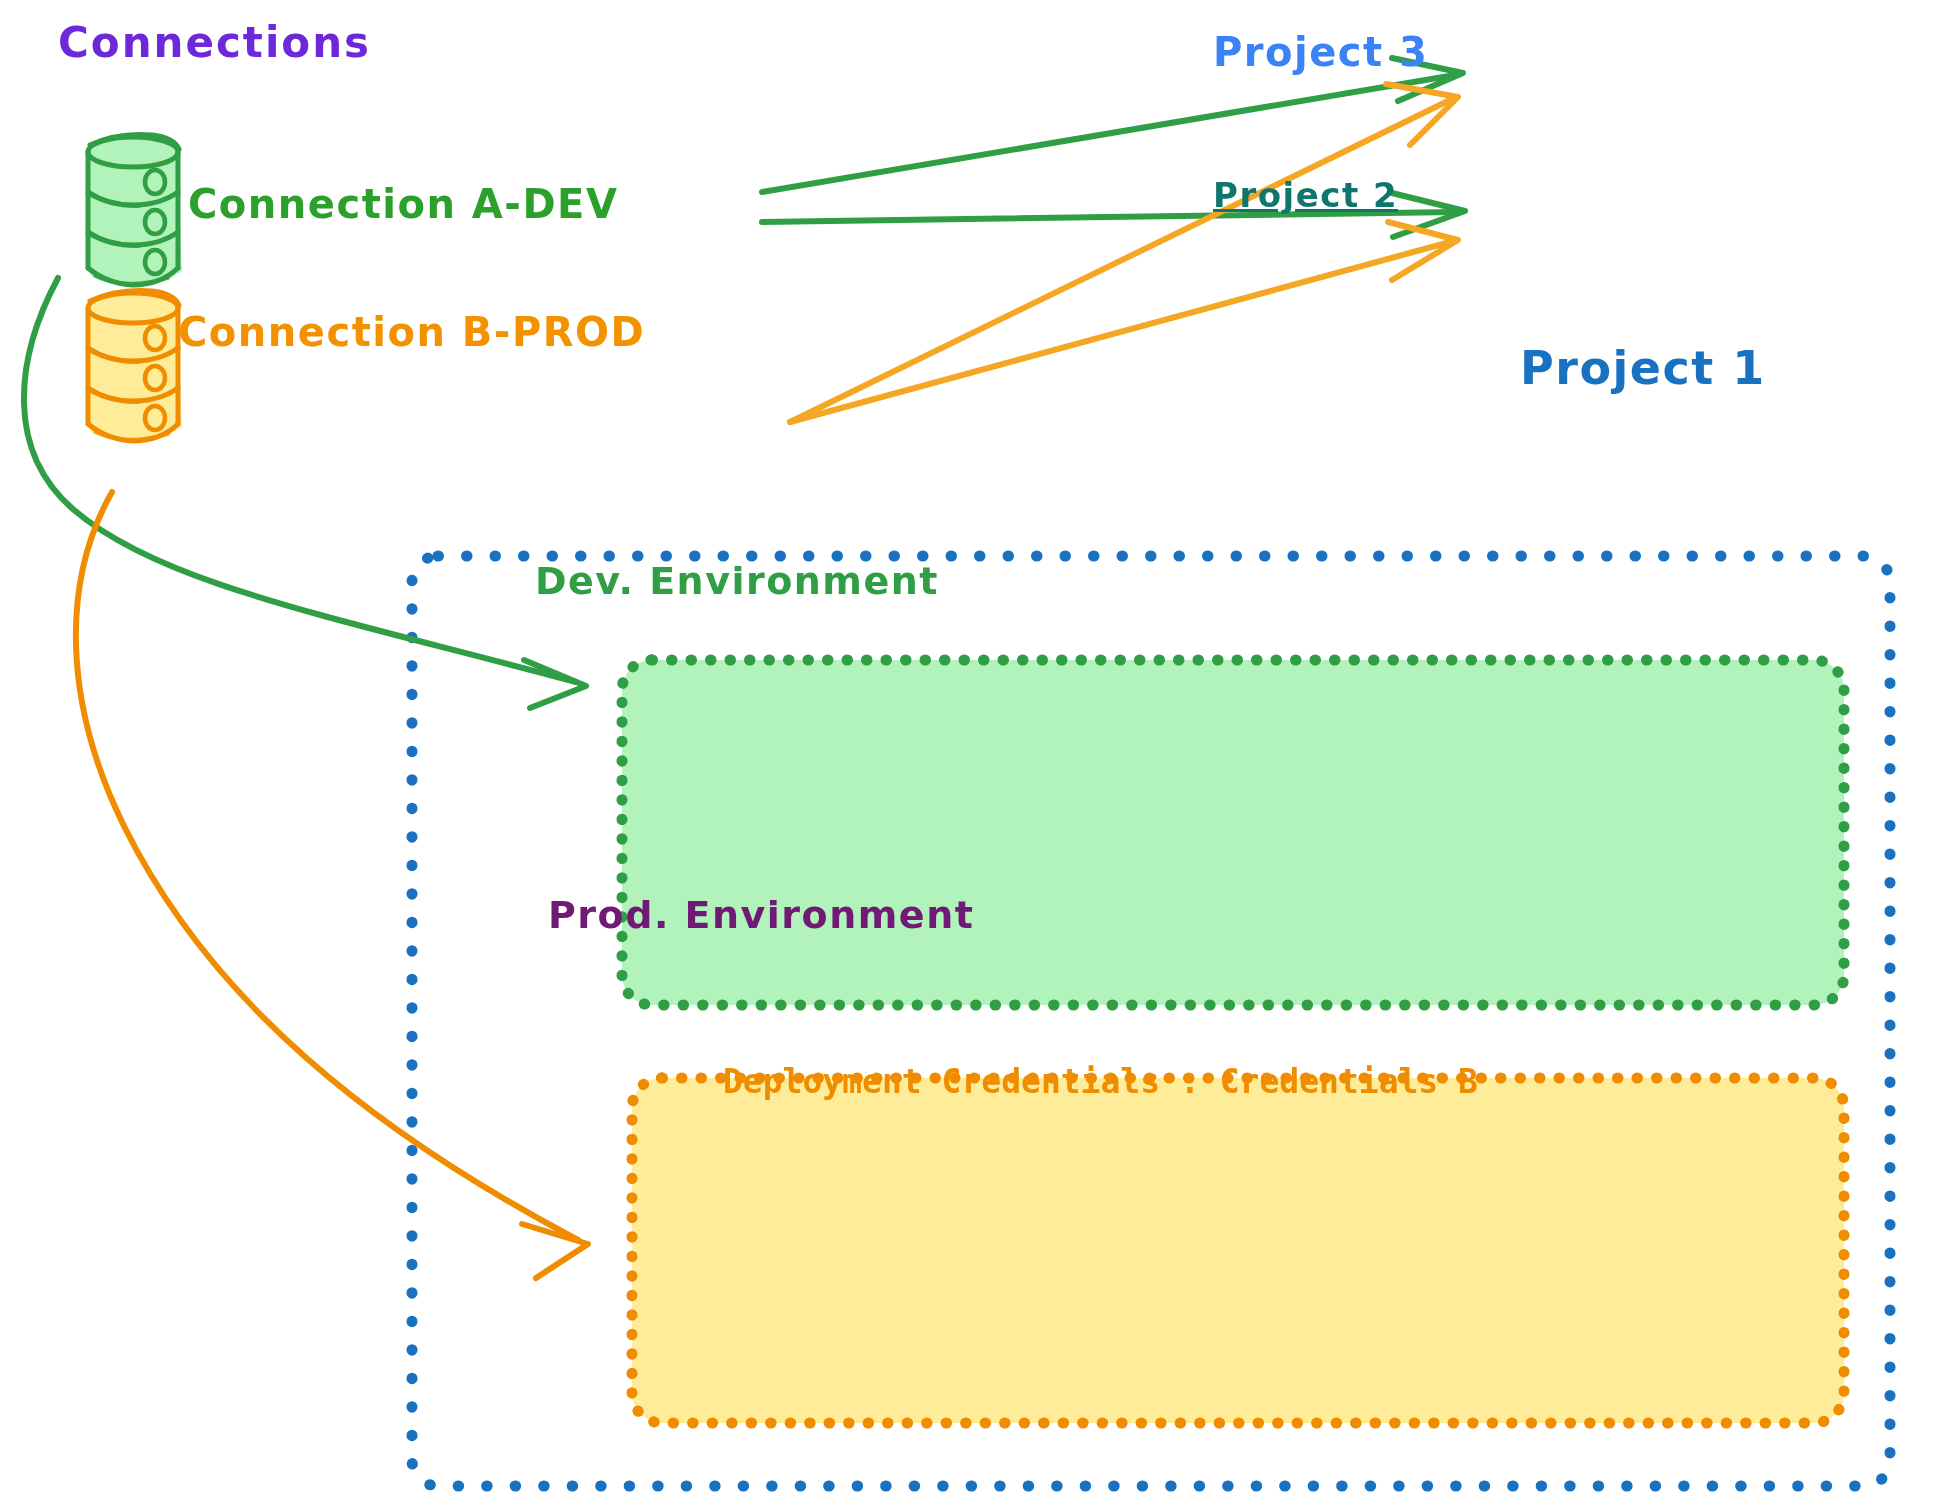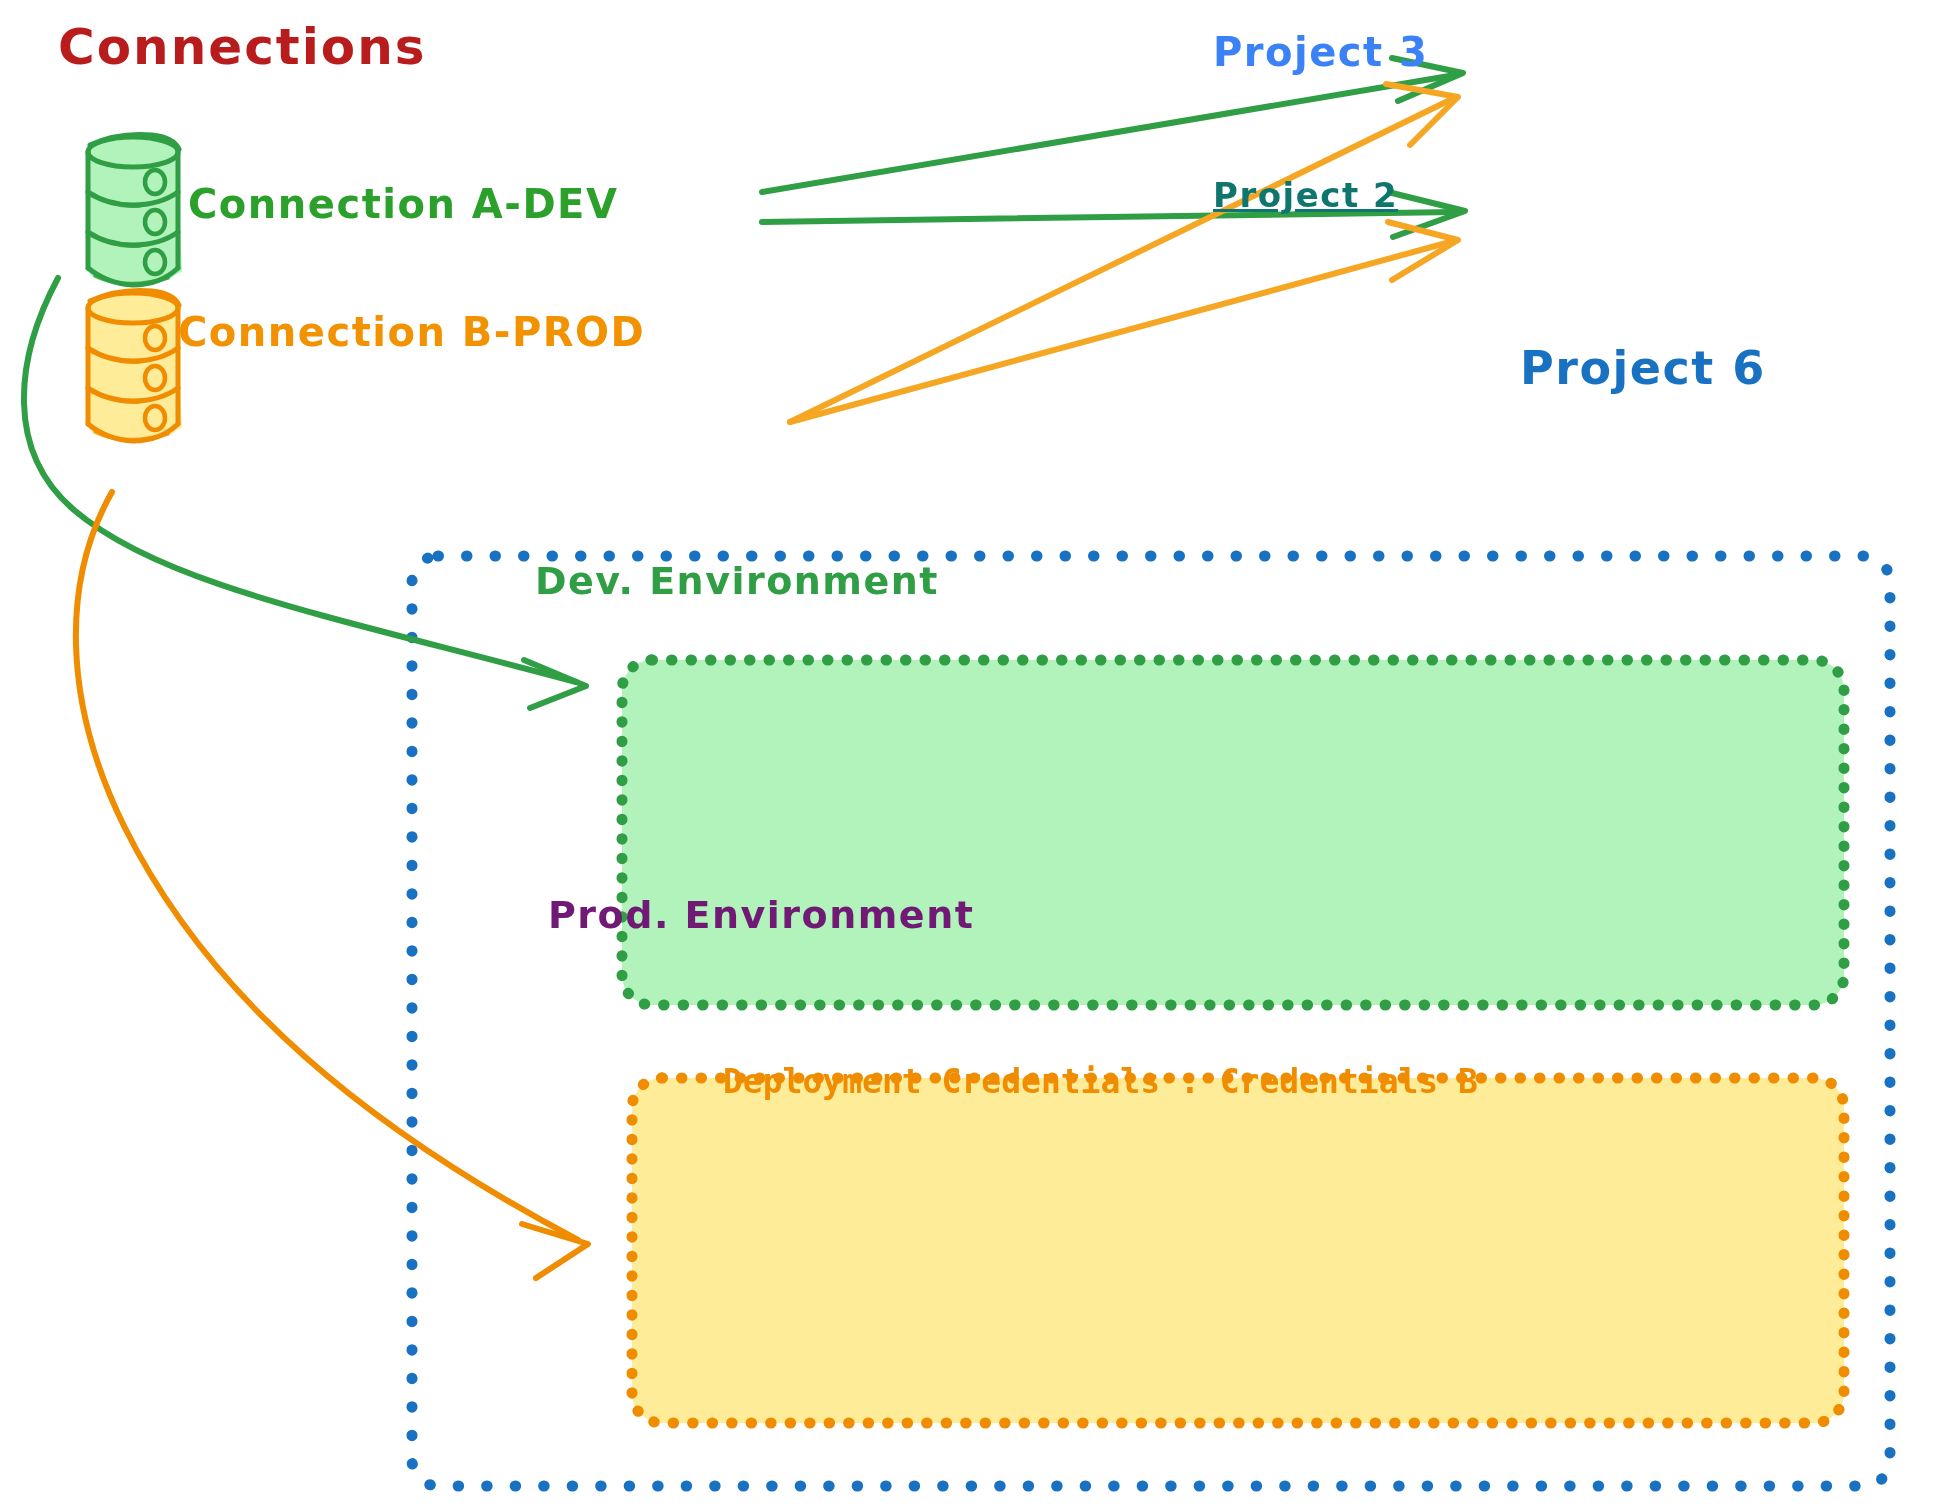--- a/index.html
+++ b/index.html
@@ -39,22 +39,22 @@
   }
   .mono {
     font-family: "DejaVu Sans Mono", monospace;
     font-weight: 600;
     letter-spacing: 0px;
   }
 
   #title-connections {
     left: 58px;
     top: 22px;
-    font-size: 50px;
-    color: #b91c1c;
+    font-size: 42px;
+    color: #6d28d9;
     letter-spacing: 2px;
   }
   #conn-a-label {
     left: 188px;
     top: 148px;
     font-size: 40px;
     color: #2ba02b;
     margin-top: 36px;
   }
   #conn-b-label {
@@ -211,21 +211,21 @@
   <div class="lbl hand" id="title-connections">Connections</div>
 
   <div class="lbl hand" id="conn-a-label">Connection A-DEV</div>
 
   <div class="lbl hand" id="conn-b-label">Connection B-PROD</div>
 
   <div class="lbl hand" id="project3-label">Project 3</div>
 
   <div class="lbl hand" id="project2-label">Project 2</div>
 
-  <div class="lbl hand" id="project1-label">Project 6</div>
+  <div class="lbl hand" id="project1-label">Project 1</div>
 
   <div class="lbl hand" id="dev-env-title">Dev. Environment</div>
 
 
   <div class="lbl hand" id="prod-env-title">Prod. Environment</div>
 
   <div class="lbl mono" id="prod-creds">Deployment Credentials : Credentials B</div>
 
 </div>
 

